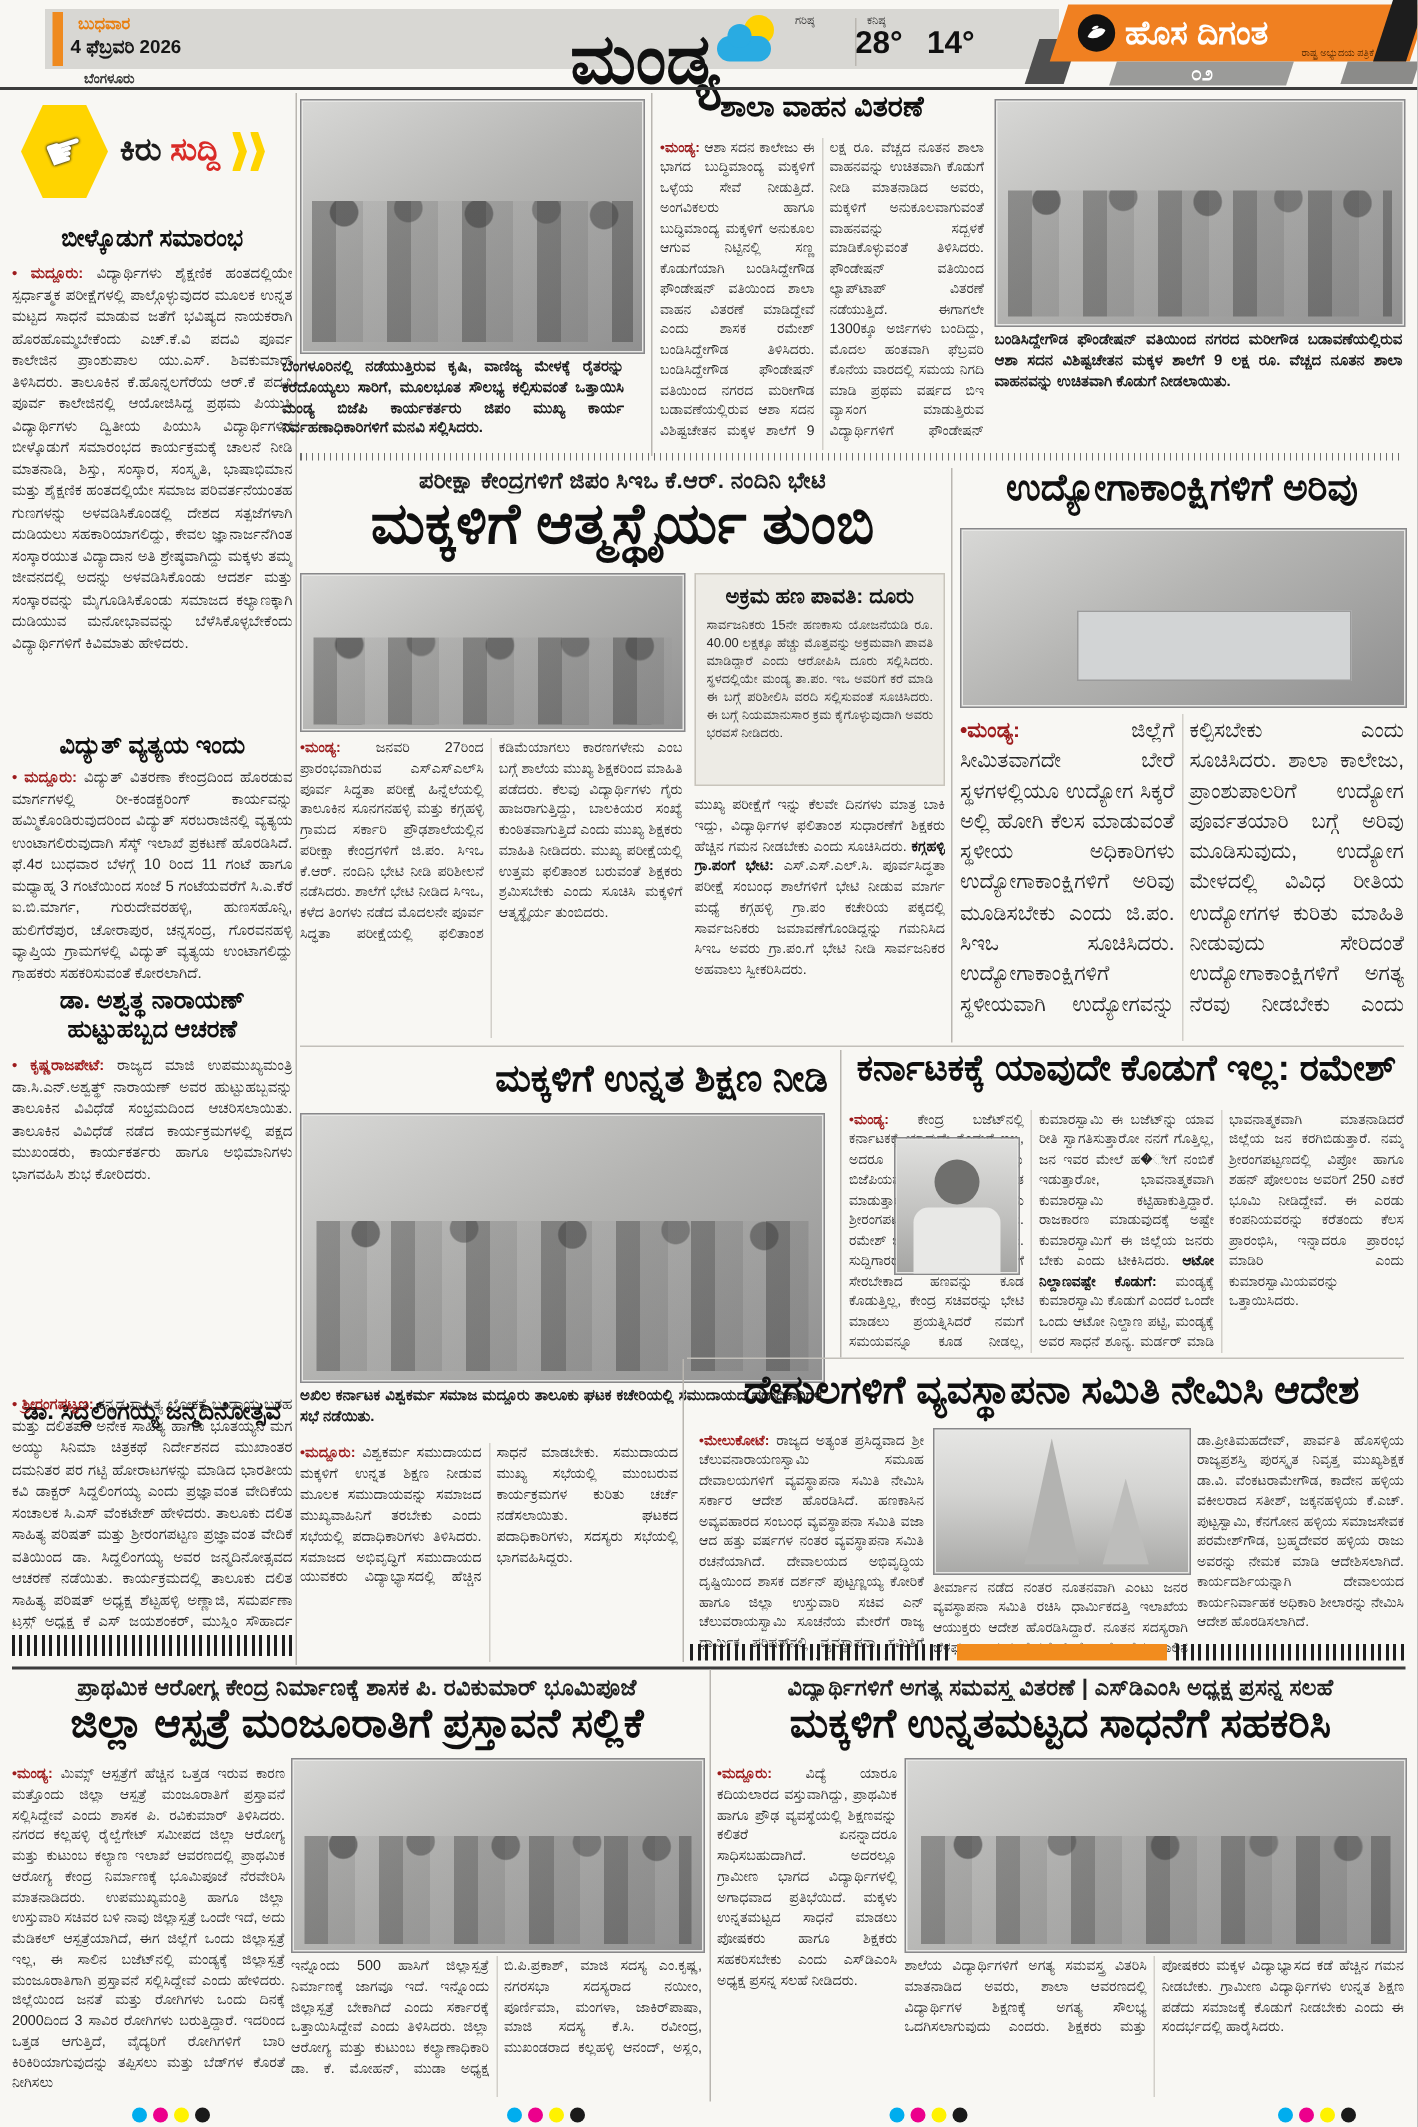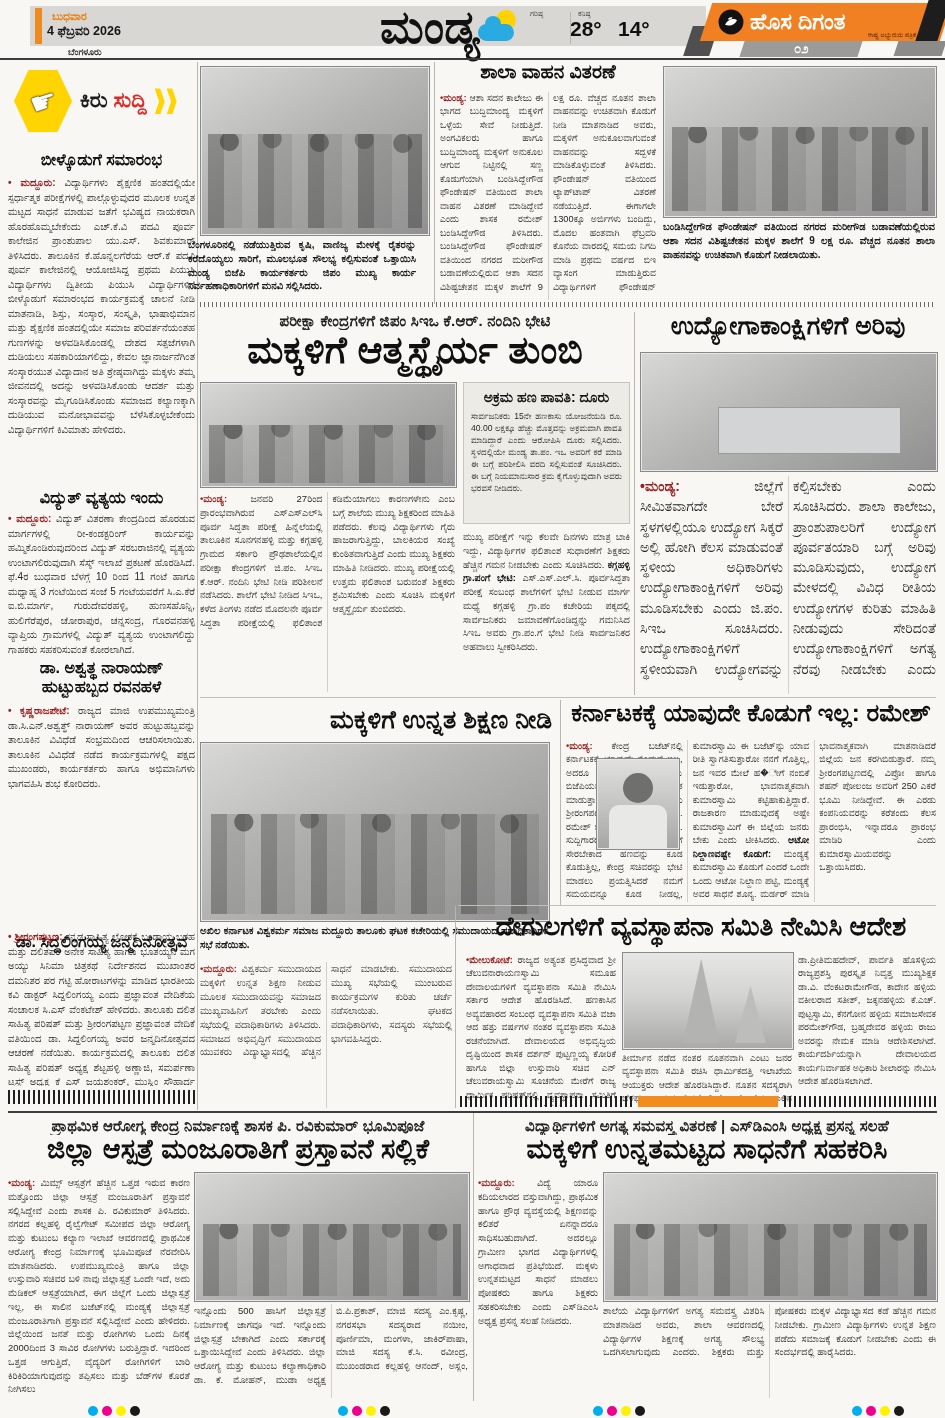--- a/index.html
+++ b/index.html
@@ -49,21 +49,21 @@
   .kiru-red{color:#d92b27;}
   .chev{display:inline-block;width:10px;height:26px;background:#ffd400;
       clip-path:polygon(0 0,55% 0,100% 50%,55% 100%,0 100%,45% 50%);margin-left:2px;vertical-align:middle;}
   .lh{font-size:16px;font-weight:bold;text-align:center;line-height:1.2;color:#0f0f0f;overflow:hidden;}
   
   .band{background:#d8d7d3;}
   .masthead{font-weight:bold;font-size:46px;text-align:center;white-space:nowrap;color:#111;
       font-family:"Liberation Sans",sans-serif;}
   .daytxt{font-size:11px;font-weight:bold;color:#e87f10;}
   .datetxt{font-size:12.5px;font-weight:bold;color:#161616;}
-  .citytxt{font-size:9px;font-weight:bold;color:#333;margin-left:12px;}
+  .citytxt{font-size:9px;font-weight:bold;color:#333;}
   .wx-label{font-size:7.5px;color:#333;display:block;line-height:1;}
   .wx-val{font-size:21px;font-weight:bold;color:#101010;line-height:1;margin-left:40px;}
   .skew{transform:skewX(-18deg);}
   .brand-orange{background:#f08021;display:flex;align-items:center;gap:6px;padding:0 12px;}
   .brand-name{font-size:22px;font-weight:bold;color:#fff;white-space:nowrap;transform:skewX(18deg);}
   .brand-tag{position:absolute;right:26px;bottom:2px;font-size:6.5px;color:#4a2400;transform:skewX(18deg);}
   .edition{background:#9b9b99;color:#fff;font-weight:bold;font-size:13px;
       display:flex;align-items:center;justify-content:center;}
   .infobox{background:#edebe5;border:1px solid #c8c4bb;padding:6px 7px;box-sizing:border-box;}
   .infobox .ib-title{font-size:14px;font-weight:bold;text-align:center;margin:0 0 4px 0;color:#141414;}
@@ -78,21 +78,21 @@
 </head>
 <body>
 
 <div class="page">
 
   <div class="abs band" style="left:30px;top:6px;width:676px;height:40px;"></div>
   <div class="abs" style="left:35px;top:8px;width:7px;height:36px;background:#ef8a1f;"></div>
   <div class="abs daytxt" style="left:52px;top:10px;">ಬುಧವಾರ</div>
   <div class="abs datetxt" style="left:47px;top:24px;">4 ಫೆಬ್ರವರಿ 2026</div>
   <div class="abs citytxt" style="left:56px;top:47px;">ಬೆಂಗಳೂರು</div>
-  <div class="abs masthead" style="left:300px;top:0px;width:260px;height:56px;">ಮಂಡ್ಯ</div>
+  <div class="abs masthead" style="left:300px;top:12px;width:260px;height:56px;">ಮಂಡ್ಯ</div>
 
   <div class="abs" style="left:478px;top:10px;width:46px;height:34px;">
     <div class="abs sun" style="left:18px;top:0px;"></div>
     <div class="abs cloud" style="left:0px;top:14px;"></div>
   </div>
   <div class="abs" style="left:530px;top:10px;width:36px;height:36px;">
     <span class="wx-label">ಗರಿಷ್ಠ</span>
     <span class="wx-val">28°</span>
   </div>
   <div class="abs vline" style="left:570px;top:12px;height:32px;"></div>
@@ -137,21 +137,21 @@
     <span>ವಿದ್ಯಾರ್ಥಿಗಳು ಶೈಕ್ಷಣಿಕ ಹಂತದಲ್ಲಿಯೇ ಸ್ಪರ್ಧಾತ್ಮಕ ಪರೀಕ್ಷೆಗಳಲ್ಲಿ ಪಾಲ್ಗೊಳ್ಳುವುದರ ಮೂಲಕ ಉನ್ನತ ಮಟ್ಟದ ಸಾಧನೆ ಮಾಡುವ ಜತೆಗೆ ಭವಿಷ್ಯದ ನಾಯಕರಾಗಿ ಹೊರಹೊಮ್ಮಬೇಕೆಂದು ಎಚ್.ಕೆ.ವಿ ಪದವಿ ಪೂರ್ವ ಕಾಲೇಜಿನ ಪ್ರಾಂಶುಪಾಲ ಯು.ಎಸ್. ಶಿವಕುಮಾರ್ ತಿಳಿಸಿದರು. ತಾಲೂಕಿನ ಕೆ.ಹೊನ್ನಲಗೆರೆಯ ಆರ್.ಕೆ ಪದವಿ ಪೂರ್ವ ಕಾಲೇಜಿನಲ್ಲಿ ಆಯೋಜಿಸಿದ್ದ ಪ್ರಥಮ ಪಿಯುಸಿ ವಿದ್ಯಾರ್ಥಿಗಳು ದ್ವಿತೀಯ ಪಿಯುಸಿ ವಿದ್ಯಾರ್ಥಿಗಳಿಗೆ ಬೀಳ್ಕೊಡುಗೆ ಸಮಾರಂಭದ ಕಾರ್ಯಕ್ರಮಕ್ಕೆ ಚಾಲನೆ ನೀಡಿ ಮಾತನಾಡಿ, ಶಿಸ್ತು, ಸಂಸ್ಕಾರ, ಸಂಸ್ಕೃತಿ, ಭಾಷಾಭಿಮಾನ ಮತ್ತು ಶೈಕ್ಷಣಿಕ ಹಂತದಲ್ಲಿಯೇ ಸಮಾಜ ಪರಿವರ್ತನೆಯಂತಹ ಗುಣಗಳನ್ನು ಅಳವಡಿಸಿಕೊಂಡಲ್ಲಿ ದೇಶದ ಸತ್ಪಜೆಗಳಾಗಿ ದುಡಿಯಲು ಸಹಕಾರಿಯಾಗಲಿದ್ದು, ಕೇವಲ ಜ್ಞಾನಾರ್ಜನೆಗಿಂತ ಸಂಸ್ಕಾರಯುತ ವಿದ್ಯಾದಾನ ಅತಿ ಶ್ರೇಷ್ಠವಾಗಿದ್ದು ಮಕ್ಕಳು ತಮ್ಮ ಜೀವನದಲ್ಲಿ ಅದನ್ನು ಅಳವಡಿಸಿಕೊಂಡು ಆದರ್ಶ ಮತ್ತು ಸಂಸ್ಕಾರವನ್ನು ಮೈಗೂಡಿಸಿಕೊಂಡು ಸಮಾಜದ ಕಲ್ಯಾಣಕ್ಕಾಗಿ ದುಡಿಯುವ ಮನೋಭಾವವನ್ನು ಬೆಳೆಸಿಕೊಳ್ಳಬೇಕೆಂದು ವಿದ್ಯಾರ್ಥಿಗಳಿಗೆ ಕಿವಿಮಾತು ಹೇಳಿದರು.</span>
   </div>
 
   <div class="abs lh" style="left:8px;top:488px;width:187px;height:22px;">ವಿದ್ಯುತ್ ವ್ಯತ್ಯಯ ಇಂದು</div>
   <div class="abs bd" style="left:8px;top:512px;width:187px;height:142px;">
     <span class="bullet">•</span>
     <span class="dl">ಮದ್ದೂರು:</span>
     <span>ವಿದ್ಯುತ್ ವಿತರಣಾ ಕೇಂದ್ರದಿಂದ ಹೊರಡುವ ಮಾರ್ಗಗಳಲ್ಲಿ ರೀ-ಕಂಡಕ್ಟರಿಂಗ್ ಕಾರ್ಯವನ್ನು ಹಮ್ಮಿಕೊಂಡಿರುವುದರಿಂದ ವಿದ್ಯುತ್ ಸರಬರಾಜಿನಲ್ಲಿ ವ್ಯತ್ಯಯ ಉಂಟಾಗಲಿರುವುದಾಗಿ ಸೆಸ್ಕ್ ಇಲಾಖೆ ಪ್ರಕಟಣೆ ಹೊರಡಿಸಿದೆ. ಫೆ.4ರ ಬುಧವಾರ ಬೆಳಗ್ಗೆ 10 ರಿಂದ 11 ಗಂಟೆ ಹಾಗೂ ಮಧ್ಯಾಹ್ನ 3 ಗಂಟೆಯಿಂದ ಸಂಜೆ 5 ಗಂಟೆಯವರೆಗೆ ಸಿ.ಎ.ಕೆರೆ ಐ.ಬಿ.ಮಾರ್ಗ, ಗುರುದೇವರಹಳ್ಳಿ, ಹುಣಸಹೊನ್ನಿ, ಹುಲಿಗೆರೆಪುರ, ಚೋರಾಪುರ, ಚನ್ನಸಂದ್ರ, ಗೊರವನಹಳ್ಳಿ ವ್ಯಾಪ್ತಿಯ ಗ್ರಾಮಗಳಲ್ಲಿ ವಿದ್ಯುತ್ ವ್ಯತ್ಯಯ ಉಂಟಾಗಲಿದ್ದು ಗ್ರಾಹಕರು ಸಹಕರಿಸುವಂತೆ ಕೋರಲಾಗಿದೆ.</span>
   </div>
 
-  <div class="abs lh" style="left:8px;top:658px;width:187px;height:42px;">ಡಾ. ಅಶ್ವತ್ಥ ನಾರಾಯಣ್ ಹುಟ್ಟುಹಬ್ಬದ ರವನಹಳೆ</div>
+  <div class="abs lh" style="left:8px;top:658px;width:187px;height:42px;">ಡಾ. ಅಶ್ವತ್ಥ ನಾರಾಯಣ್ ಹುಟ್ಟುಹಬ್ಬದ ಆಚರಣೆ</div>
   <div class="abs bd" style="left:8px;top:704px;width:187px;height:174px;">
     <span class="bullet">•</span>
     <span class="dl">ಕೃಷ್ಣರಾಜಪೇಟೆ:</span>
     <span>ರಾಜ್ಯದ ಮಾಜಿ ಉಪಮುಖ್ಯಮಂತ್ರಿ ಡಾ.ಸಿ.ಎನ್.ಅಶ್ವತ್ಥ್ ನಾರಾಯಣ್ ಅವರ ಹುಟ್ಟುಹಬ್ಬವನ್ನು ತಾಲೂಕಿನ ವಿವಿಧೆಡೆ ಸಂಭ್ರಮದಿಂದ ಆಚರಿಸಲಾಯಿತು. ತಾಲೂಕಿನ ವಿವಿಧೆಡೆ ನಡೆದ ಕಾರ್ಯಕ್ರಮಗಳಲ್ಲಿ ಪಕ್ಷದ ಮುಖಂಡರು, ಕಾರ್ಯಕರ್ತರು ಹಾಗೂ ಅಭಿಮಾನಿಗಳು ಭಾಗವಹಿಸಿ ಶುಭ ಕೋರಿದರು.</span>
   </div>
 
   <div class="abs lh" style="left:8px;top:884px;width:187px;height:42px;margin-top:48px;">ಡಾ. ಸಿದ್ದಲಿಂಗಯ್ಯ ಜನ್ಮದಿನೋತ್ಸವ</div>
   <div class="abs bd" style="left:8px;top:930px;width:187px;height:156px;">
     <span class="bullet">•</span>
     <span class="dl">ಶ್ರೀರಂಗಪಟ್ಟಣ:</span>

